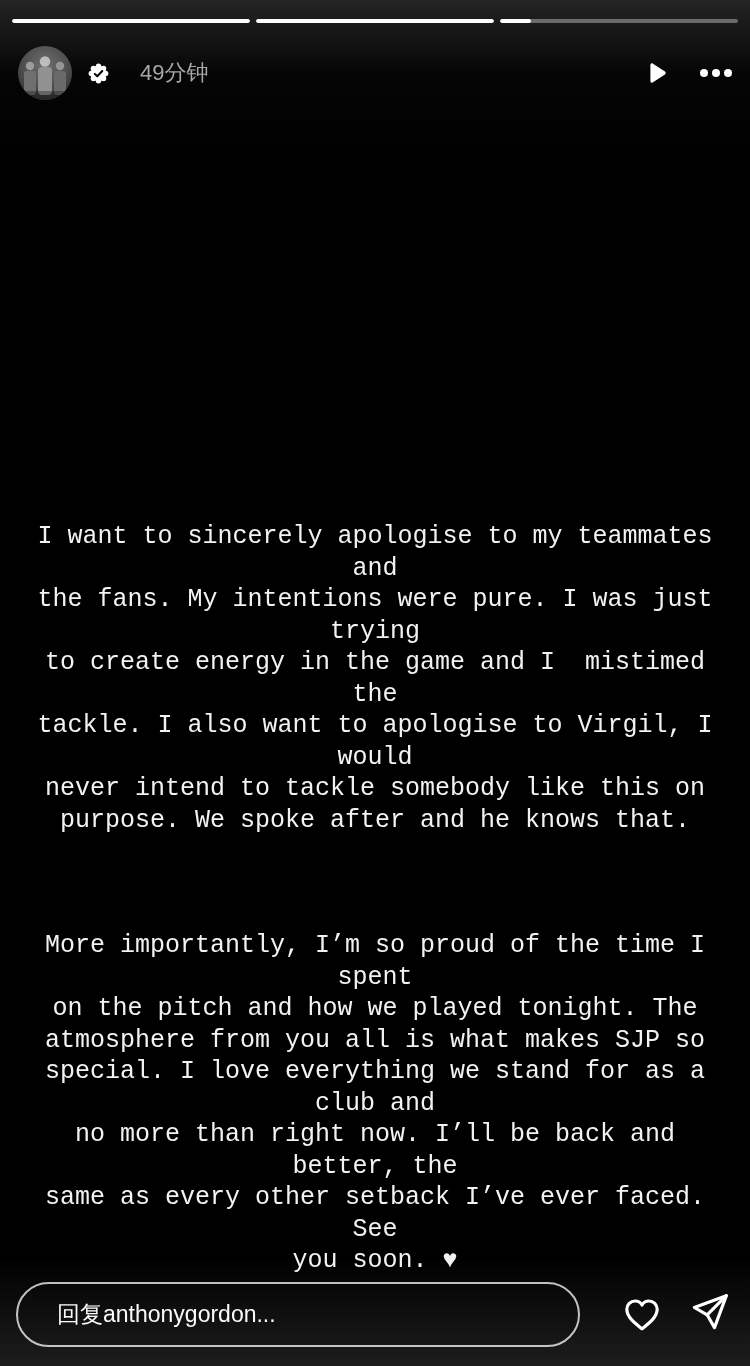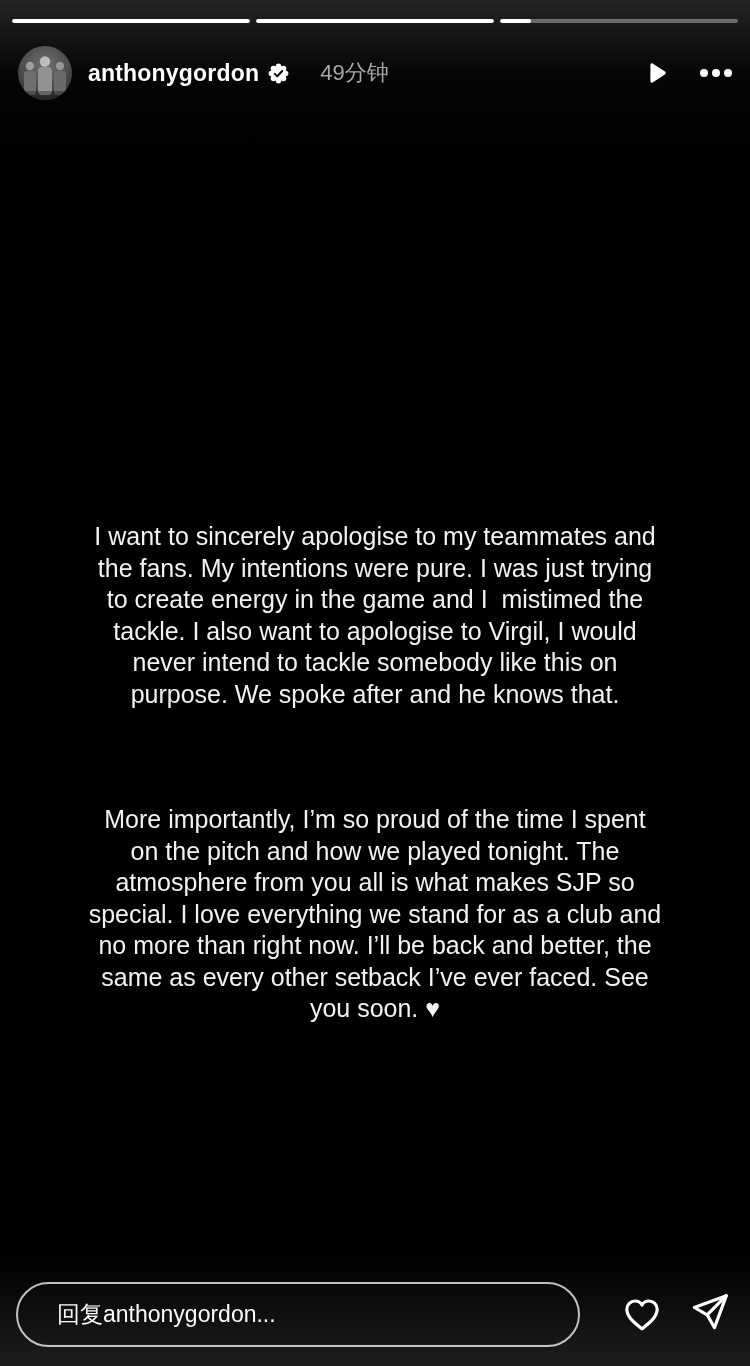--- a/index.html
+++ b/index.html
@@ -62,21 +62,21 @@
   }
   .play-btn { width: 28px; height: 28px; cursor: pointer; display: flex; align-items: center; justify-content: center; }
   .more-btn { display: flex; gap: 4px; cursor: pointer; padding: 6px 0; }
   .more-btn .dot { width: 8px; height: 8px; border-radius: 50%; background: #fff; }
 
   
   .story-text {
     position: absolute; top: 458px; left: 50%; transform: translateX(-50%);
     width: 700px; text-align: center;
     color: #f2f2f2;
-    font-family: Liberation Sans, sans-serif;
+    font-family: Liberation Mono, monospace;
     font-size: 25px; line-height: 31.5px;
     white-space: pre-wrap;
   }
   .story-text p { margin: 0 0 31px 0; white-space: pre-wrap; }
   .story-text p:last-child { margin-bottom: 12px; }
 
   
   .reply-pill {
     position: absolute; left: 16px; top: 1282px;
     width: 564px; height: 65px;
@@ -142,21 +142,20 @@
           <rect x="36" y="25" width="12" height="24" rx="3" fill="#6a6a6a"></rect>
           <circle cx="42" cy="20" r="4.2" fill="#969696"></circle>
           <rect x="20" y="21" width="14" height="28" rx="4" fill="#919191"></rect>
           <circle cx="27" cy="15.5" r="5.2" fill="#bdbdbd"></circle>
           <rect x="0" y="45" width="54" height="9" fill="rgba(0,0,0,0.3)"></rect>
         </g>
       </svg>
     </div>
 
     <div class="user-row">
-      <span class="username">anthonygordon</span>
       <span class="verified">
         <svg viewBox="0 0 24 24" width="21" height="21">
           <g fill="#ffffff">
             <circle cx="12" cy="12" r="9"></circle>
             <circle cx="20.2" cy="12" r="3.1"></circle>
             <circle cx="17.8" cy="17.8" r="3.1"></circle>
             <circle cx="12" cy="20.2" r="3.1"></circle>
             <circle cx="6.2" cy="17.8" r="3.1"></circle>
             <circle cx="3.8" cy="12" r="3.1"></circle>
             <circle cx="6.2" cy="6.2" r="3.1"></circle>

